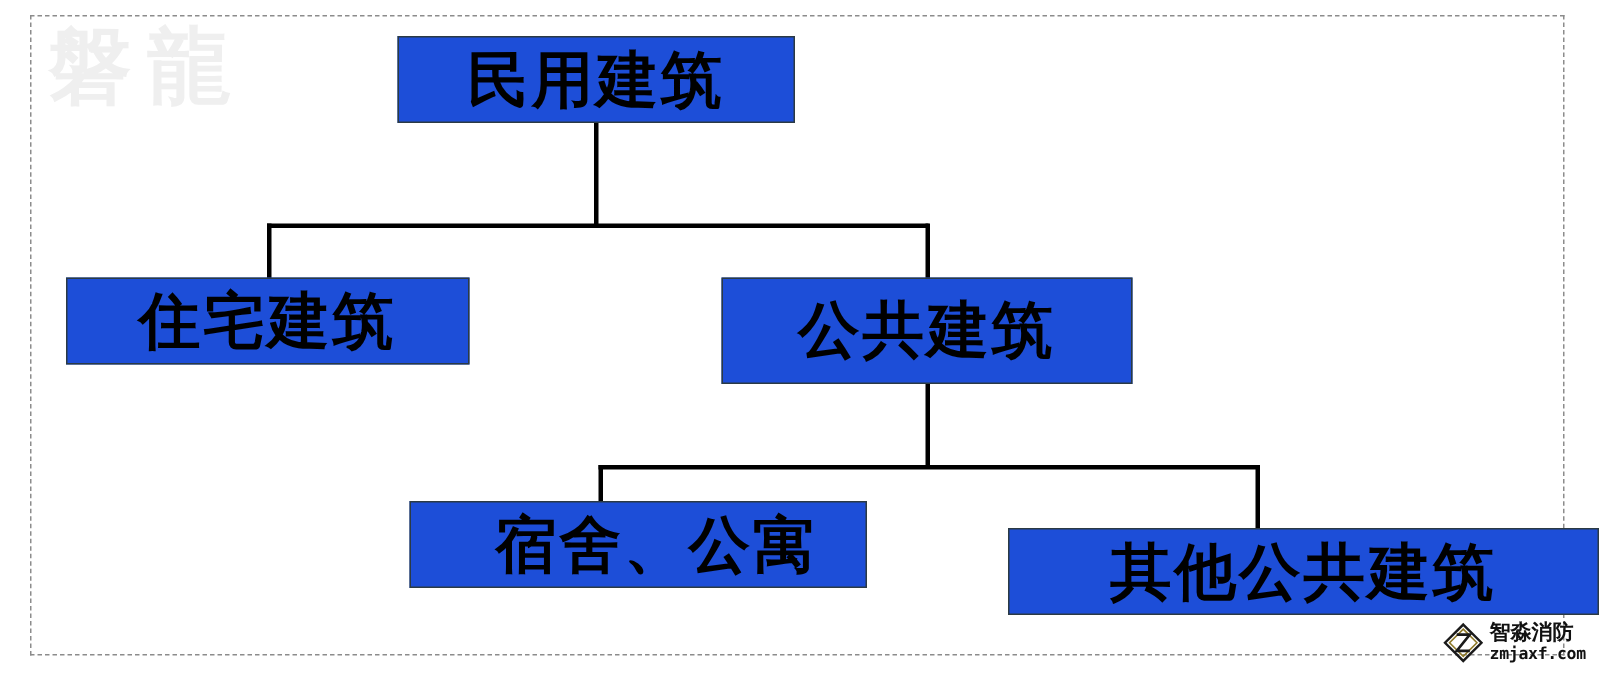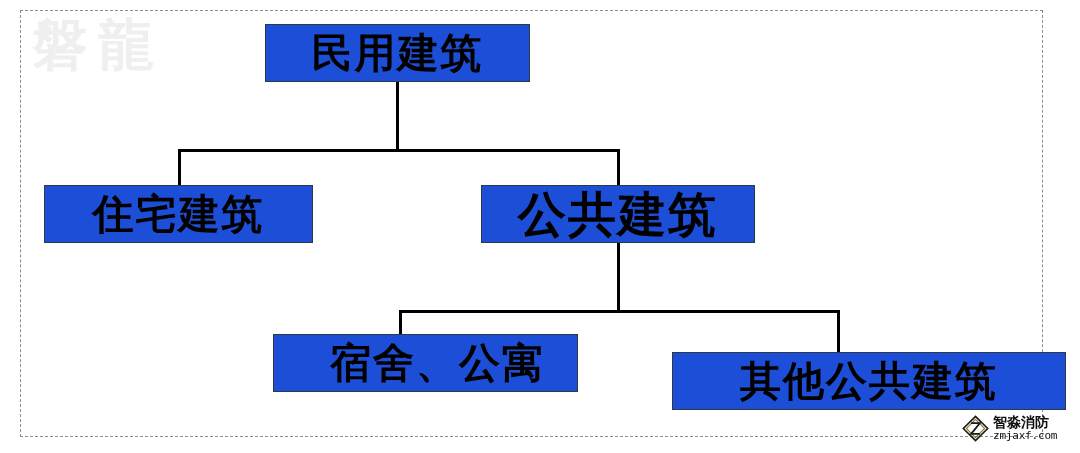--- a/index.html
+++ b/index.html
@@ -63,21 +63,21 @@
     justify-content: center;
     color: #000000;
     font-weight: 700;
     white-space: nowrap;
     letter-spacing: 2px;
     line-height: 1;
   }
 
   #node-root   { left: 265px; top: 24px;  width: 265px; height: 58px; font-size: 41px; }
   #node-res    { left: 44px;  top: 185px; width: 269px; height: 58px; font-size: 41px; }
-  #node-pub    { left: 481px; top: 185px; width: 274px; height: 58px; font-size: 48px; }
+  #node-pub    { left: 481px; top: 185px; width: 274px; height: 71px; font-size: 41px; }
   #node-dorm   { left: 273px; top: 334px; width: 305px; height: 58px; font-size: 41px; padding-left: 24px; }
   #node-other  { left: 672px; top: 352px; width: 394px; height: 58px; font-size: 41px; }
 
   
   .line {
     position: absolute;
     background: #000000;
   }
   .vline { width: 2.6px; }
   .hline { height: 2.6px; }
@@ -122,21 +122,21 @@
   }
   #brand-name {
     font-size: 14px;
     font-weight: 700;
     color: #111111;
     letter-spacing: 0px;
     white-space: nowrap;
   }
   #brand-url {
     font-size: 11px;
-    font-weight: 400;
+    font-weight: 700;
     color: #111111;
     font-family: "DejaVu Sans Mono", "Liberation Mono", monospace;
     letter-spacing: -0.2px;
     white-space: nowrap;
   }
 </style>
 </head>
 <body>
 
 <div id="canvas">

